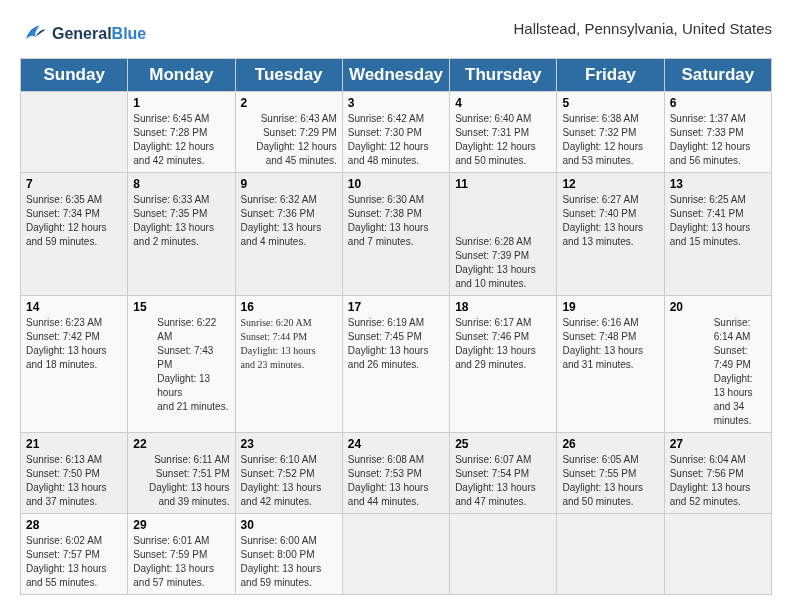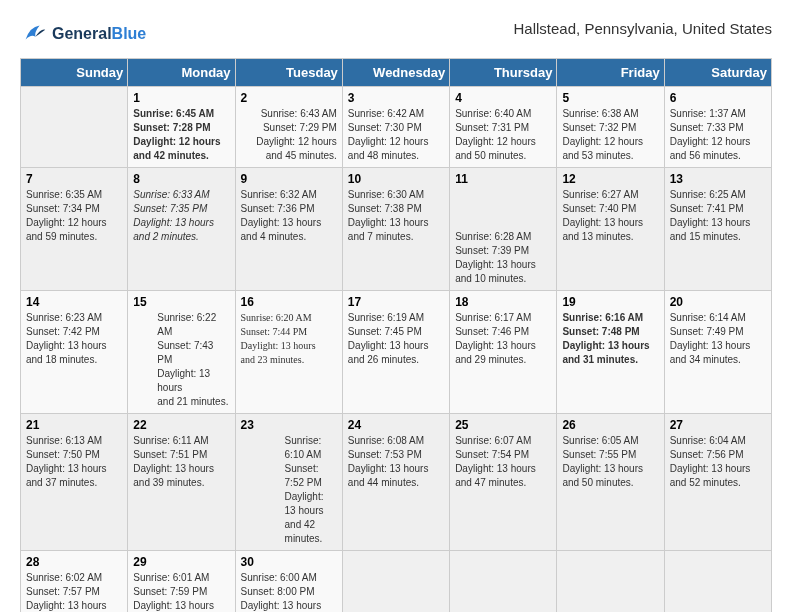--- a/index.html
+++ b/index.html
@@ -41,22 +41,22 @@
     }
     table {
       width: 100%;
       border-collapse: collapse;
       font-size: 11px;
     }
     thead tr th {
       background: #2e6da4;
       color: #fff;
       padding: 6px 4px;
-      text-align: right;
-      font-size: 13px;
+      text-align: center;
+      font-size: 17px;
       font-weight: bold;
       border: 1px solid #ccc;
     }
     tbody tr td {
       border: 1px solid #ccc;
       vertical-align: top;
       padding: 4px 5px;
       min-height: 70px;
       height: 80px;
       width: 107px;
@@ -111,21 +111,21 @@
         <th>Thursday</th>
         <th>Friday</th>
         <th>Saturday</th>
       </tr>
   </thead>
   <tbody id="calendar-body">
   <tr>
         <td class="empty-cell"></td>
         <td>
           <span class="day-num">1</span>
-          <div class="day-info" style="white-space: pre-line; font-weight: bold;">Sunrise: 6:45 AM
+          <div class="day-info" style="white-space: pre-line;">Sunrise: 6:45 AM
 Sunset: 7:28 PM
 Daylight: 12 hours
 and 42 minutes.</div>
         </td>
         <td>
           <span class="day-num">2</span>
           <div class="day-info" style="white-space: pre-line; text-align: right;">Sunrise: 6:43 AM
 Sunset: 7:29 PM
 Daylight: 12 hours
 and 45 minutes.</div>
@@ -162,21 +162,21 @@
       <tr>
         <td>
           <span class="day-num">7</span>
           <div class="day-info" style="white-space: pre-line;">Sunrise: 6:35 AM
 Sunset: 7:34 PM
 Daylight: 12 hours
 and 59 minutes.</div>
         </td>
         <td>
           <span class="day-num">8</span>
-          <div class="day-info" style="white-space: pre-line; font-style: italic;">Sunrise: 6:33 AM
+          <div class="day-info" style="white-space: pre-line;">Sunrise: 6:33 AM
 Sunset: 7:35 PM
 Daylight: 13 hours
 and 2 minutes.</div>
         </td>
         <td>
           <span class="day-num">9</span>
           <div class="day-info" style="white-space: pre-line;">Sunrise: 6:32 AM
 Sunset: 7:36 PM
 Daylight: 13 hours
 and 4 minutes.</div>
@@ -241,51 +241,51 @@
         </td>
         <td>
           <span class="day-num">18</span>
           <div class="day-info" style="white-space: pre-line;">Sunrise: 6:17 AM
 Sunset: 7:46 PM
 Daylight: 13 hours
 and 29 minutes.</div>
         </td>
         <td>
           <span class="day-num">19</span>
-          <div class="day-info" style="white-space: pre-line; font-weight: bold;">Sunrise: 6:16 AM
+          <div class="day-info" style="white-space: pre-line;">Sunrise: 6:16 AM
 Sunset: 7:48 PM
 Daylight: 13 hours
 and 31 minutes.</div>
         </td>
         <td>
           <span class="day-num">20</span>
-          <div class="day-info" style="white-space: pre-line;">Sunrise: 6:14 AM
+          <div class="day-info" style="white-space: pre-line; margin-left: 44px;">Sunrise: 6:14 AM
 Sunset: 7:49 PM
 Daylight: 13 hours
 and 34 minutes.</div>
         </td>
       </tr>
       <tr>
         <td>
           <span class="day-num">21</span>
           <div class="day-info" style="white-space: pre-line;">Sunrise: 6:13 AM
 Sunset: 7:50 PM
 Daylight: 13 hours
 and 37 minutes.</div>
         </td>
         <td>
           <span class="day-num">22</span>
-          <div class="day-info" style="white-space: pre-line;">Sunrise: 6:11 AM
+          <div class="day-info" style="white-space: pre-line; text-align: right;">Sunrise: 6:11 AM
 Sunset: 7:51 PM
 Daylight: 13 hours
 and 39 minutes.</div>
         </td>
         <td>
           <span class="day-num">23</span>
-          <div class="day-info" style="white-space: pre-line; margin-left: 44px;">Sunrise: 6:10 AM
+          <div class="day-info" style="white-space: pre-line;">Sunrise: 6:10 AM
 Sunset: 7:52 PM
 Daylight: 13 hours
 and 42 minutes.</div>
         </td>
         <td>
           <span class="day-num">24</span>
           <div class="day-info" style="white-space: pre-line;">Sunrise: 6:08 AM
 Sunset: 7:53 PM
 Daylight: 13 hours
 and 44 minutes.</div>

